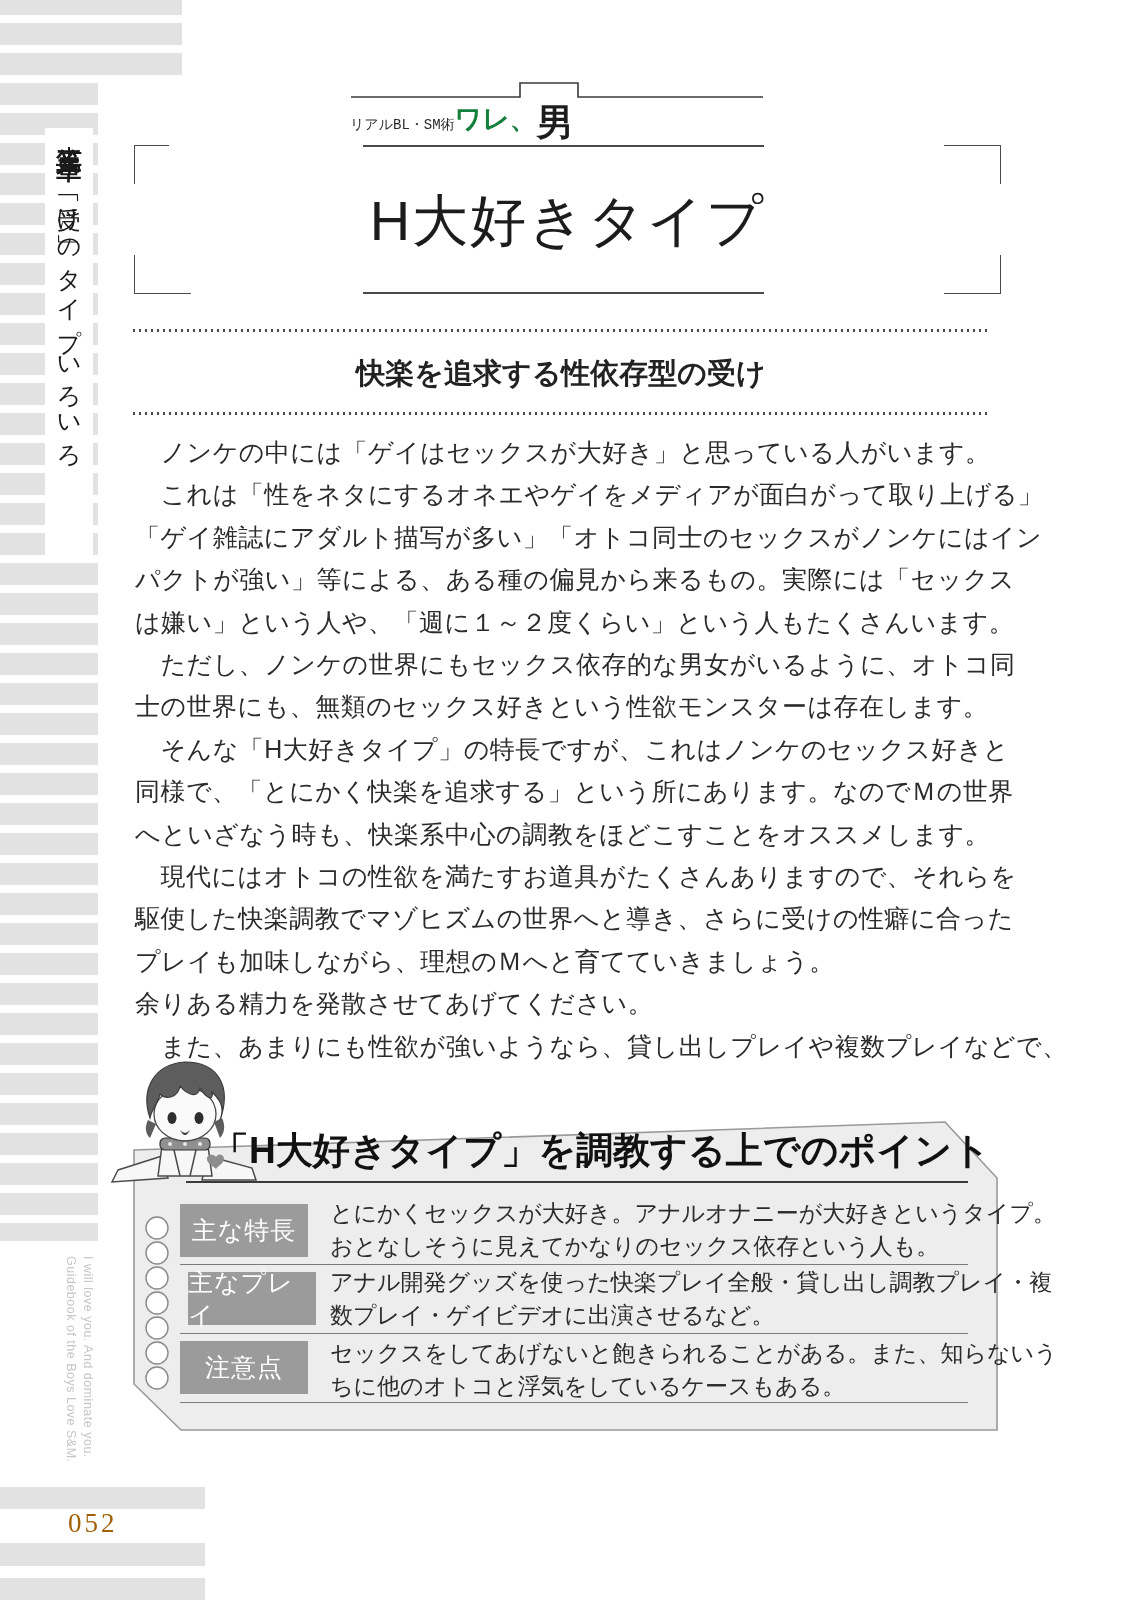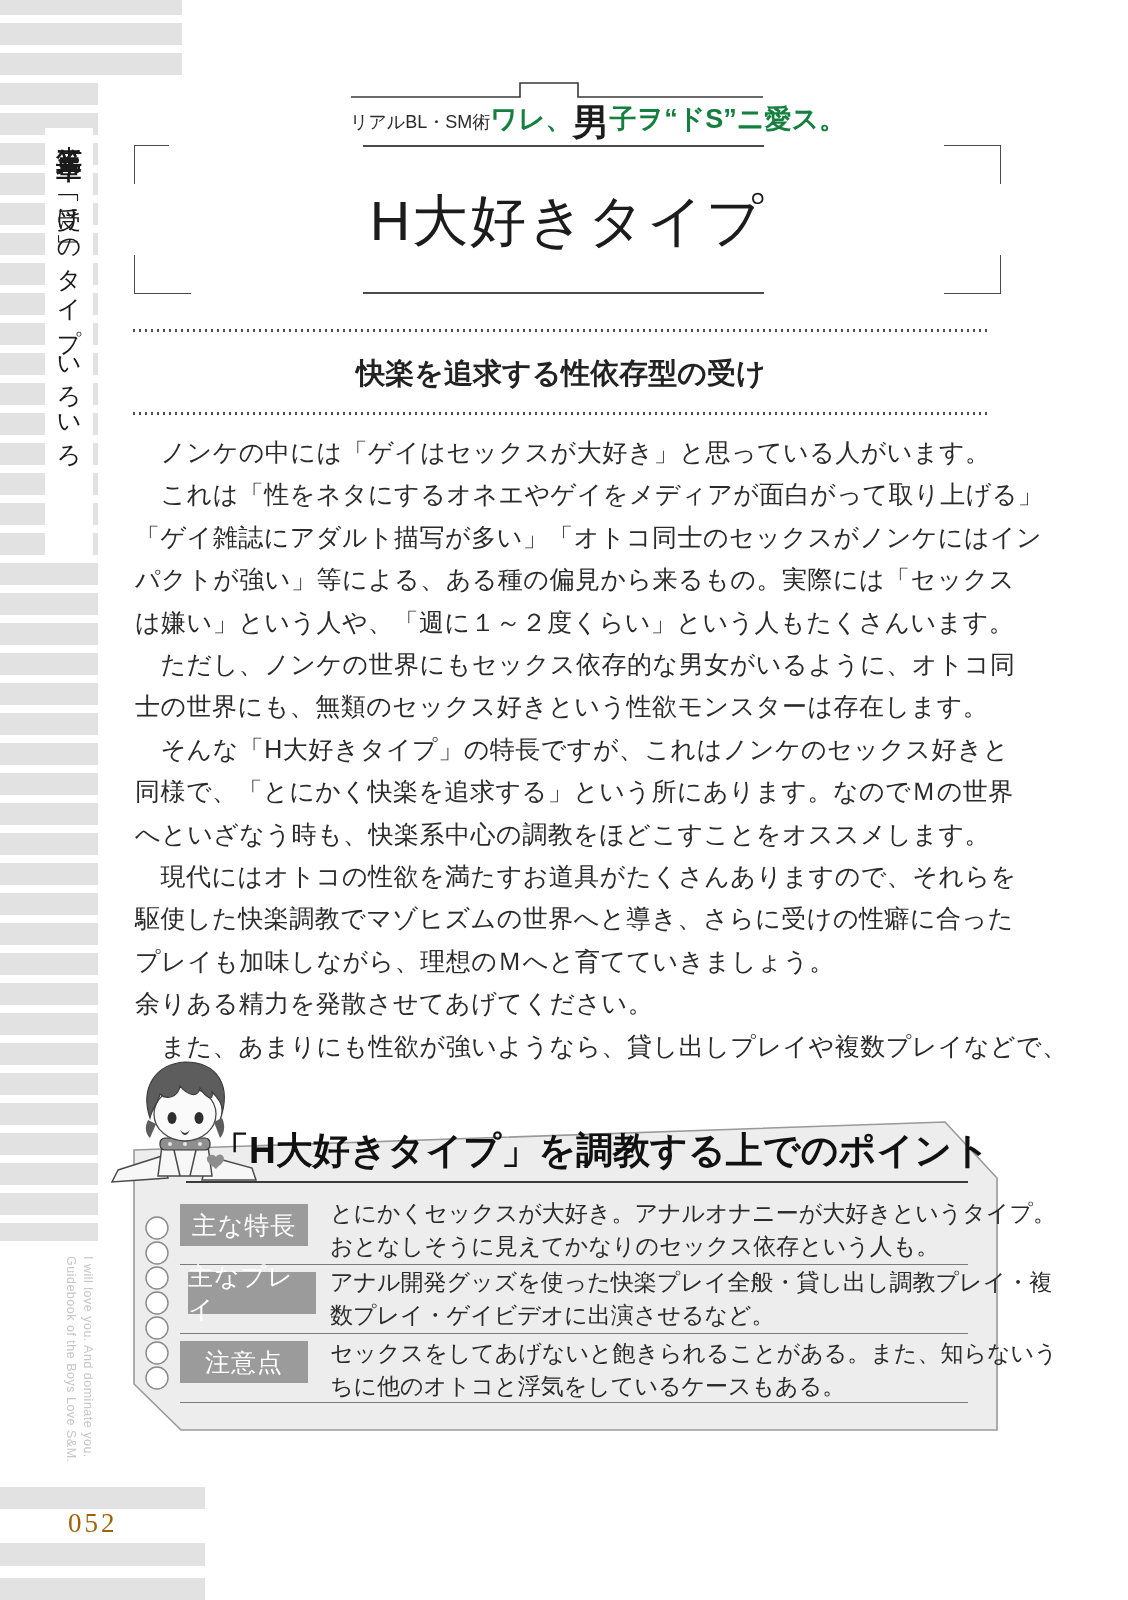--- a/index.html
+++ b/index.html
@@ -34,21 +34,21 @@
   .side-english{
     left:62px;top:1256px;height:230px;
     writing-mode:vertical-rl;color:#c6c6c6;font-size:12.5px;line-height:17px;
     letter-spacing:0.5px;
   }
 
   
   .logo-wrap{left:350px;top:80px;width:420px;}
   .logo-line{display:block;}
   .logo-text{display:flex;align-items:flex-end;margin-top:1px;white-space:nowrap;}
-  .logo-small{font-size:18px;color:#2a2a2a;padding-bottom:3px;}
+  .logo-small{font-size:14px;color:#2a2a2a;padding-bottom:3px;font-family:Liberation Mono, monospace;}
   .logo-main{font-size:27px;font-weight:700;color:#15803d;letter-spacing:0px;}
   .logo-big{font-size:37px;font-weight:700;color:#1c1c1c;line-height:28px;}
 
   
   .bk{border:0 solid #4a4a4a;}
   .bk-tl{left:134px;top:145px;width:34px;height:38px;border-left-width:1.5px;border-top-width:1.5px;}
   .bk-tr{left:944px;top:145px;width:56px;height:38px;border-right-width:1.5px;border-top-width:1.5px;}
   .bk-bl{left:134px;top:255px;width:56px;height:38px;border-left-width:1.5px;border-bottom-width:1.5px;}
   .bk-br{left:944px;top:255px;width:56px;height:38px;border-right-width:1.5px;border-bottom-width:1.5px;}
   .tline{background:#4a4a4a;height:1.5px;width:401px;left:363px;}
@@ -77,21 +77,21 @@
     font-size:25px;line-height:42.4px;color:#2b2b2b;white-space:nowrap;
     letter-spacing:0.5px;
   }
 
   
   .pointsbox-svg{left:131px;top:1116px;}
   .pb-heading{left:212px;top:1126px;font-size:37px;font-weight:700;color:#111;white-space:nowrap;}
   .pb-underline{left:186px;top:1181px;width:782px;height:2px;background:#3a3a3a;}
   .pb-sep{left:180px;width:788px;height:1px;background:#7b7b7b;}
   .pb-label{
-    width:128px;height:42px;background:#9b9b9b;color:#ffffff;
+    width:128px;height:53px;background:#9b9b9b;color:#ffffff;
     display:flex;align-items:center;justify-content:center;
     font-size:25px;letter-spacing:1px;
   }
   .pb-text{width:655px;font-size:23px;line-height:33px;color:#2b2b2b;}
   .pb-text div{white-space:nowrap;}
 
   
   .page-num{
     left:68px;top:1508px;font-family:"Liberation Serif","DejaVu Serif",serif;
     font-size:27px;color:#a16207;letter-spacing:3px;
@@ -122,21 +122,20 @@
 <div class="abs page-num">052</div>
 
 <div class="abs logo-wrap">
   <svg class="logo-line" width="415" height="20" viewBox="0 0 415 20">
     <polyline points="1,17 170,17 170,3 228,3 228,17 413,17" fill="none" stroke="#3a3a3a" stroke-width="1.6"></polyline>
   </svg>
   <div class="logo-text">
     <span class="logo-small">リアルBL・SM術</span>
     <span class="logo-main">ワレ、</span>
     <span class="logo-big">男</span>
-    <span class="logo-main">子ヲ“ドS”ニ愛ス。</span>
   </div>
 </div>
 
 <div class="abs bk bk-tl"></div>
 <div class="abs bk bk-tr"></div>
 <div class="abs bk bk-bl"></div>
 <div class="abs bk bk-br"></div>
 <div class="abs tline tline-top"></div>
 <div class="abs tline tline-bot"></div>
 <div class="abs page-title">H大好きタイプ</div>

